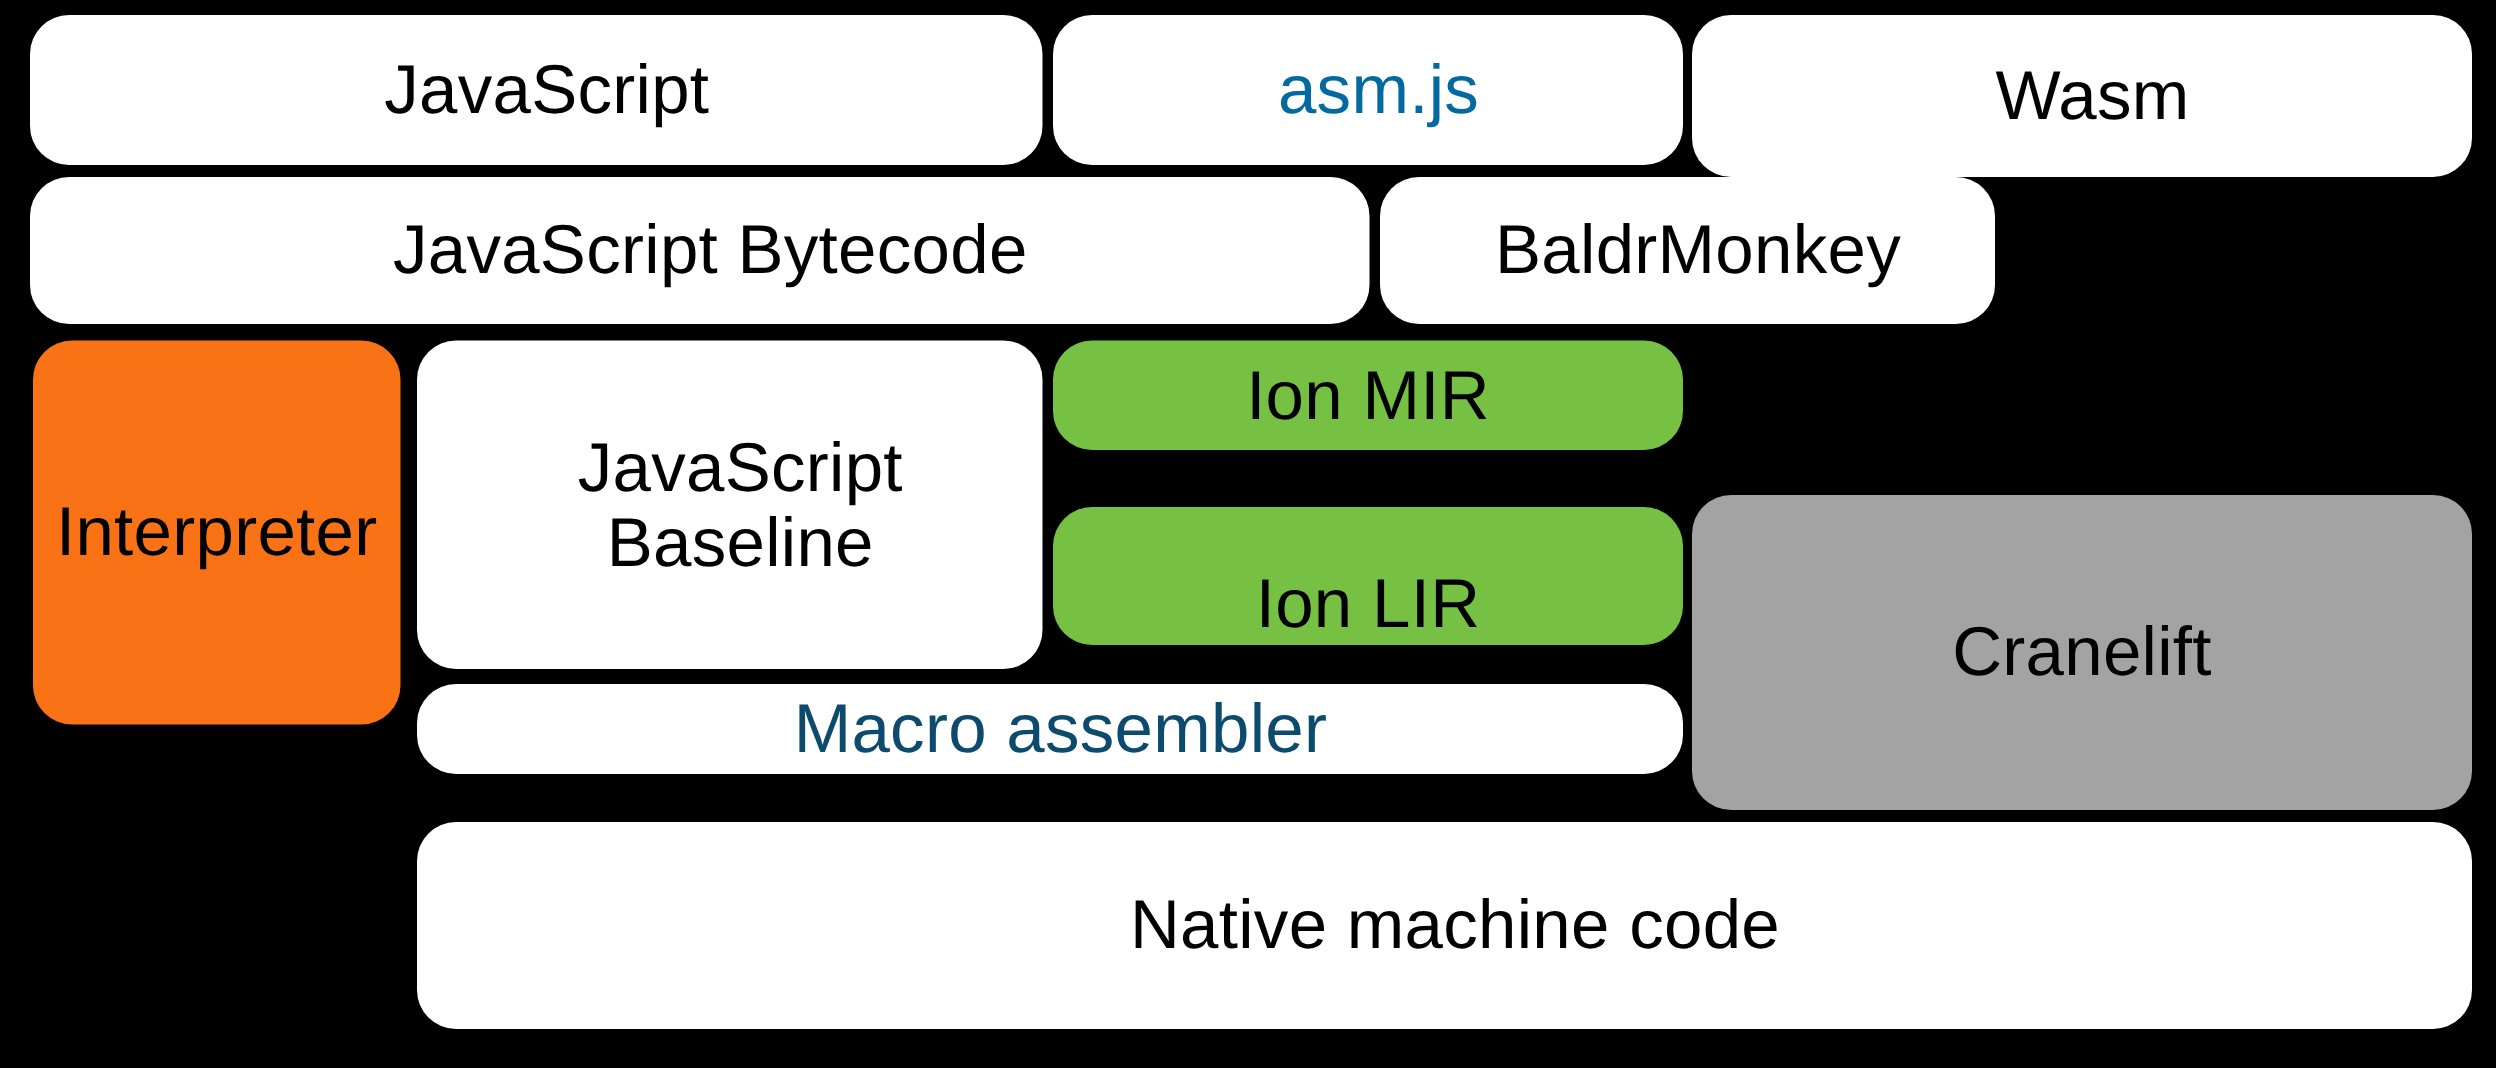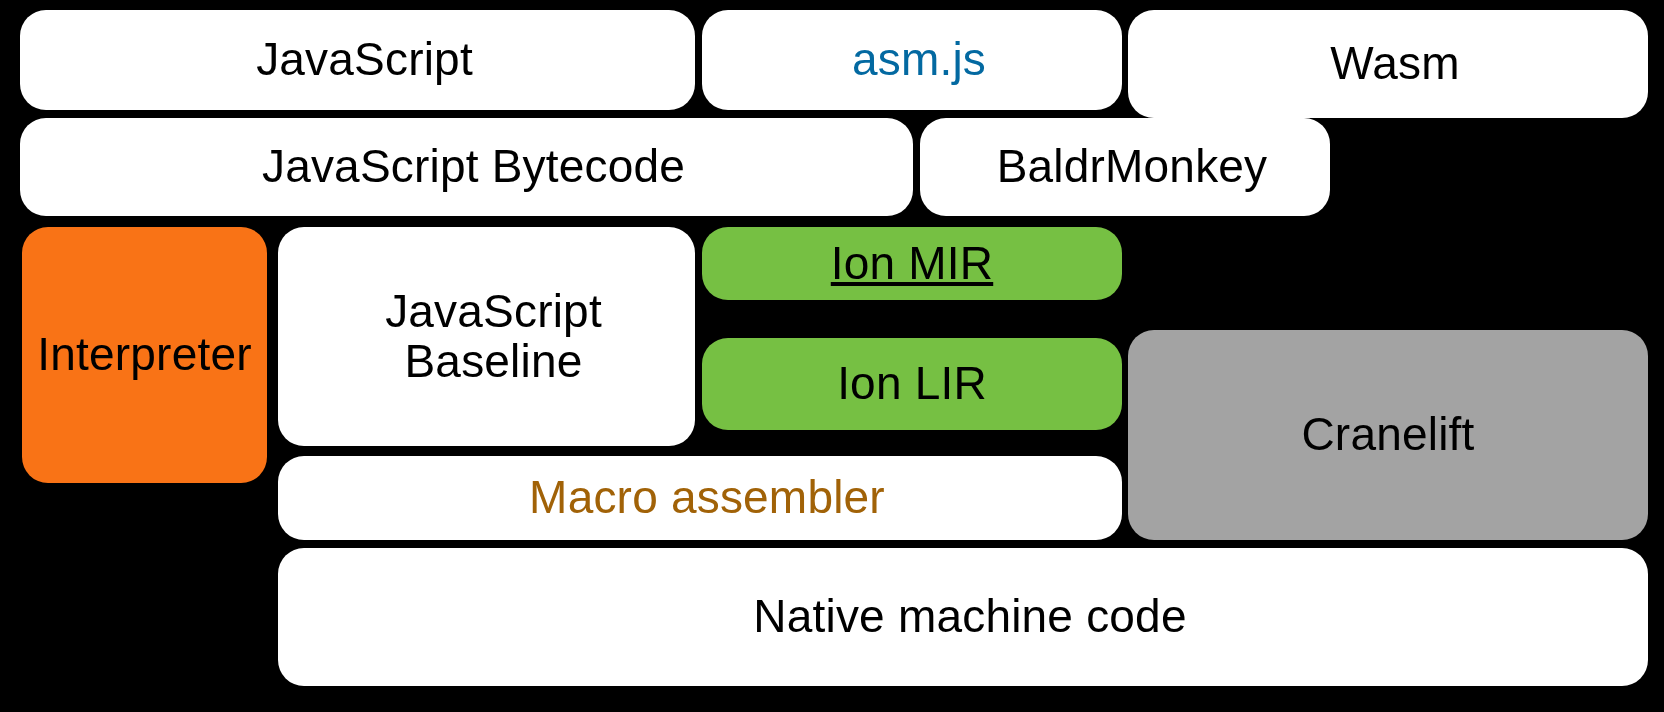--- a/index.html
+++ b/index.html
@@ -42,18 +42,18 @@
 
 <div id="stage" style="background: rgb(0, 0, 0);">
     <div class="node fill-white" style="left: 20px; top: 10px; width: 675px; height: 100px; background: rgb(255, 255, 255); color: rgb(0, 0, 0);"><span>JavaScript</span></div>
     <div class="node fill-white" style="left: 702px; top: 10px; width: 420px; height: 100px; background: rgb(255, 255, 255); color: #0369a1;"><span>asm.js</span></div>
     <div class="node fill-white" style="left: 1128px; top: 10px; width: 520px; height: 108px; background: rgb(255, 255, 255); color: rgb(0, 0, 0);"><span>Wasm</span></div>
     <div class="node fill-white" style="left: 20px; top: 118px; width: 893px; height: 98px; background: rgb(255, 255, 255); color: rgb(0, 0, 0);"><span>JavaScript Bytecode</span></div>
     <div class="node fill-white" style="left: 920px; top: 118px; width: 410px; height: 98px; background: rgb(255, 255, 255); color: rgb(0, 0, 0);"><span>BaldrMonkey</span></div>
     <div class="node fill-gray" style="left: 22px; top: 227px; width: 245px; height: 256px; background: #f97316; color: rgb(0, 0, 0);"><span>Interpreter</span></div>
     <div class="node fill-white" style="left: 278px; top: 227px; width: 417px; height: 219px; background: rgb(255, 255, 255); color: rgb(0, 0, 0);"><span>JavaScript
 Baseline</span></div>
-    <div class="node fill-green" style="left: 702px; top: 227px; width: 420px; height: 73px; background: rgb(118, 192, 67); color: rgb(0, 0, 0); text-decoration: underline;"><span>Ion MIR</span></div>
-    <div class="node fill-green" style="left: 702px; top: 338px; width: 420px; height: 92px; background: rgb(118, 192, 67); color: rgb(0, 0, 0);"><span>Ion LIR</span></div>
+    <div class="node fill-green" style="left: 702px; top: 227px; width: 420px; height: 73px; background: rgb(118, 192, 67); color: rgb(0, 0, 0);"><span>Ion MIR</span></div>
+    <div class="node fill-green" style="left: 702px; top: 338px; width: 420px; height: 92px; background: rgb(118, 192, 67); color: rgb(0, 0, 0); align-items: flex-end;"><span>Ion LIR</span></div>
     <div class="node fill-pink" style="left: 1128px; top: 330px; width: 520px; height: 210px; background: #a3a3a3; color: rgb(0, 0, 0);"><span>Cranelift</span></div>
-    <div class="node fill-white" style="left: 278px; top: 456px; width: 844px; height: 84px; background: rgb(255, 255, 255); color: #a16207;"><span>Macro assembler</span></div>
+    <div class="node fill-white" style="left: 278px; top: 456px; width: 844px; height: 60px; background: rgb(255, 255, 255); color: #0c4a6e;"><span>Macro assembler</span></div>
     <div class="node fill-white" style="left: 278px; top: 548px; width: 1370px; height: 138px; background: rgb(255, 255, 255); color: rgb(0, 0, 0); justify-content: center;"><span>Native machine code</span></div>
   </div>
 
 </body></html>

